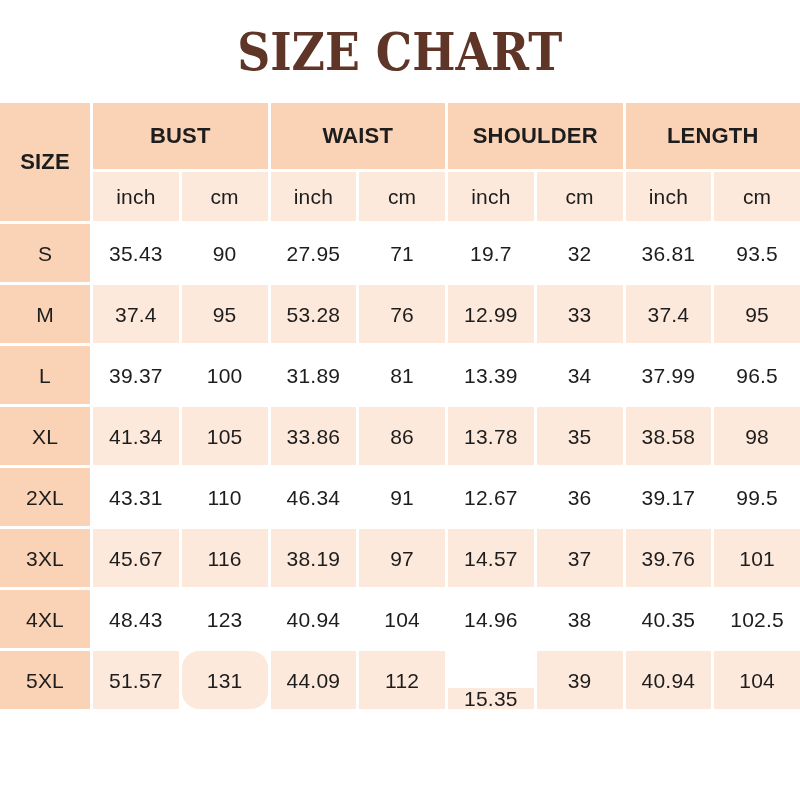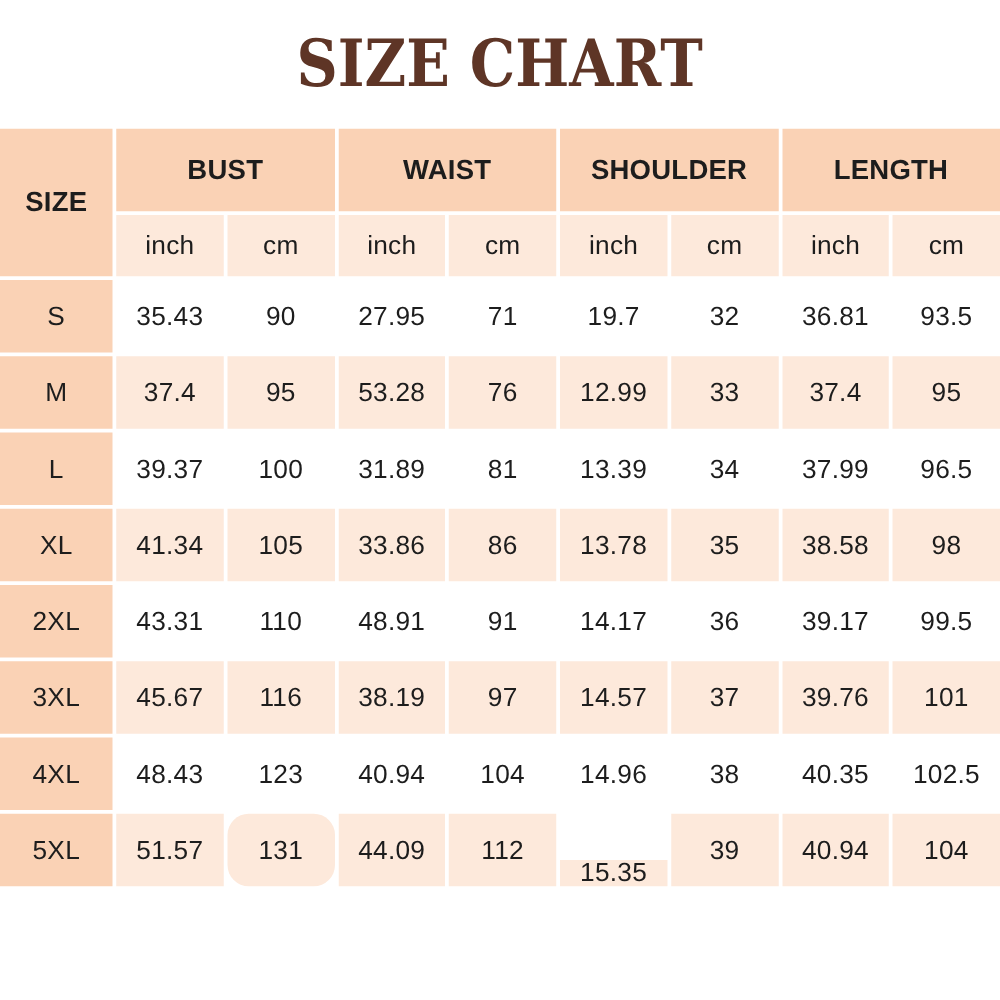--- a/index.html
+++ b/index.html
@@ -124,23 +124,23 @@
       <div class="cell val-peach" style="grid-area: 6 / 3;">105</div>
       <div class="cell val-peach" style="grid-area: 6 / 4;">33.86</div>
       <div class="cell val-peach" style="grid-area: 6 / 5;">86</div>
       <div class="cell val-peach" style="grid-area: 6 / 6;">13.78</div>
       <div class="cell val-peach" style="grid-area: 6 / 7;">35</div>
       <div class="cell val-peach" style="grid-area: 6 / 8;">38.58</div>
       <div class="cell val-peach" style="grid-area: 6 / 9;">98</div>
       <div class="cell size-cell" style="grid-area: 7 / 1;">2XL</div>
       <div class="cell val-white" style="grid-area: 7 / 2;">43.31</div>
       <div class="cell val-white" style="grid-area: 7 / 3;">110</div>
-      <div class="cell val-white" style="grid-area: 7 / 4;">48.91</div>
+      <div class="cell val-white" style="grid-area: 7 / 4;">46.34</div>
       <div class="cell val-white" style="grid-area: 7 / 5;">91</div>
-      <div class="cell val-white" style="grid-area: 7 / 6;">14.17</div>
+      <div class="cell val-white" style="grid-area: 7 / 6;">12.67</div>
       <div class="cell val-white" style="grid-area: 7 / 7;">36</div>
       <div class="cell val-white" style="grid-area: 7 / 8;">39.17</div>
       <div class="cell val-white" style="grid-area: 7 / 9;">99.5</div>
       <div class="cell size-cell" style="grid-area: 8 / 1;">3XL</div>
       <div class="cell val-peach" style="grid-area: 8 / 2;">45.67</div>
       <div class="cell val-peach" style="grid-area: 8 / 3;">116</div>
       <div class="cell val-peach" style="grid-area: 8 / 4;">38.19</div>
       <div class="cell val-peach" style="grid-area: 8 / 5;">97</div>
       <div class="cell val-peach" style="grid-area: 8 / 6;">14.57</div>
       <div class="cell val-peach" style="grid-area: 8 / 7;">37</div>

